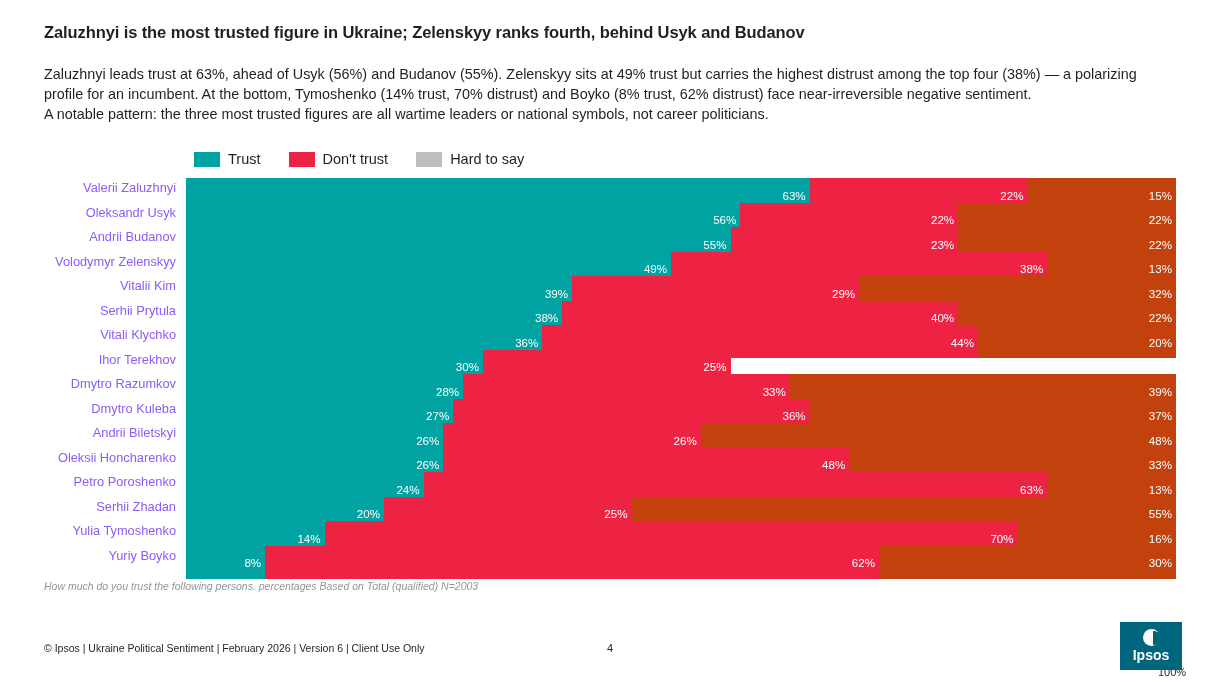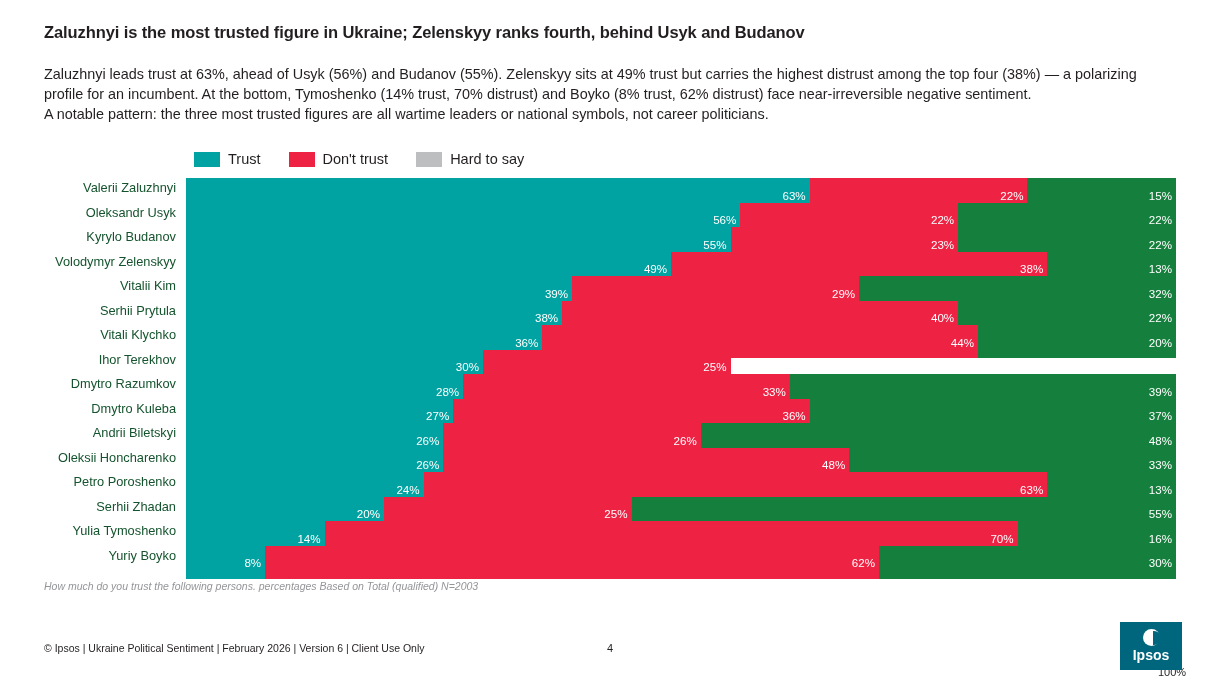--- a/index.html
+++ b/index.html
@@ -67,21 +67,21 @@
     display: flex;
     align-items: center;
     height: 21px;
     margin-bottom: 3.5px;
   }
   .row-label {
     width: 142px;
     text-align: right;
     padding-right: 10px;
     font-size: 12.8px;
-    color: #14532d;
+    color: #8b5cf6;
     white-space: nowrap;
     box-sizing: border-box;
   }
   .row-bars {
     position: relative;
     flex: 1;
     height: 19px;
     display: flex;
     align-items: stretch;
   }
@@ -96,21 +96,21 @@
     top: 50%;
     transform: translateY(-50%);
     font-size: 11.6px;
     color: #ffffff;
     white-space: nowrap;
   }
   .seg.hard .seg-label {
     color: #ffffff;
   }
   .seg.hard {
-    background: #15803d;
+    background: #c2410c;
   }
   .seg.trust { background: #00a3a1; }
   .seg.distrust { background: #ee2243; }
   .footnote {
     margin-top: 14px;
     margin-left: 0px;
     font-size: 10.5px;
     font-style: italic;
     color: #939598;
   }
@@ -235,21 +235,21 @@
           </div>
           <div class="seg distrust" style="width: 22%;">
             <span class="seg-label">22%</span>
           </div>
           <div class="seg hard" style="width: 22%;">
             <span class="seg-label">22%</span>
           </div>
         </div>
       </div>
       <div class="row">
-        <div class="row-label">Kyrylo Budanov</div>
+        <div class="row-label">Andrii Budanov</div>
         <div class="row-bars">
           <div class="seg trust" style="width: 55%;">
             <span class="seg-label">55%</span>
           </div>
           <div class="seg distrust" style="width: 23%;">
             <span class="seg-label">23%</span>
           </div>
           <div class="seg hard" style="width: 22%;">
             <span class="seg-label">22%</span>
           </div>

